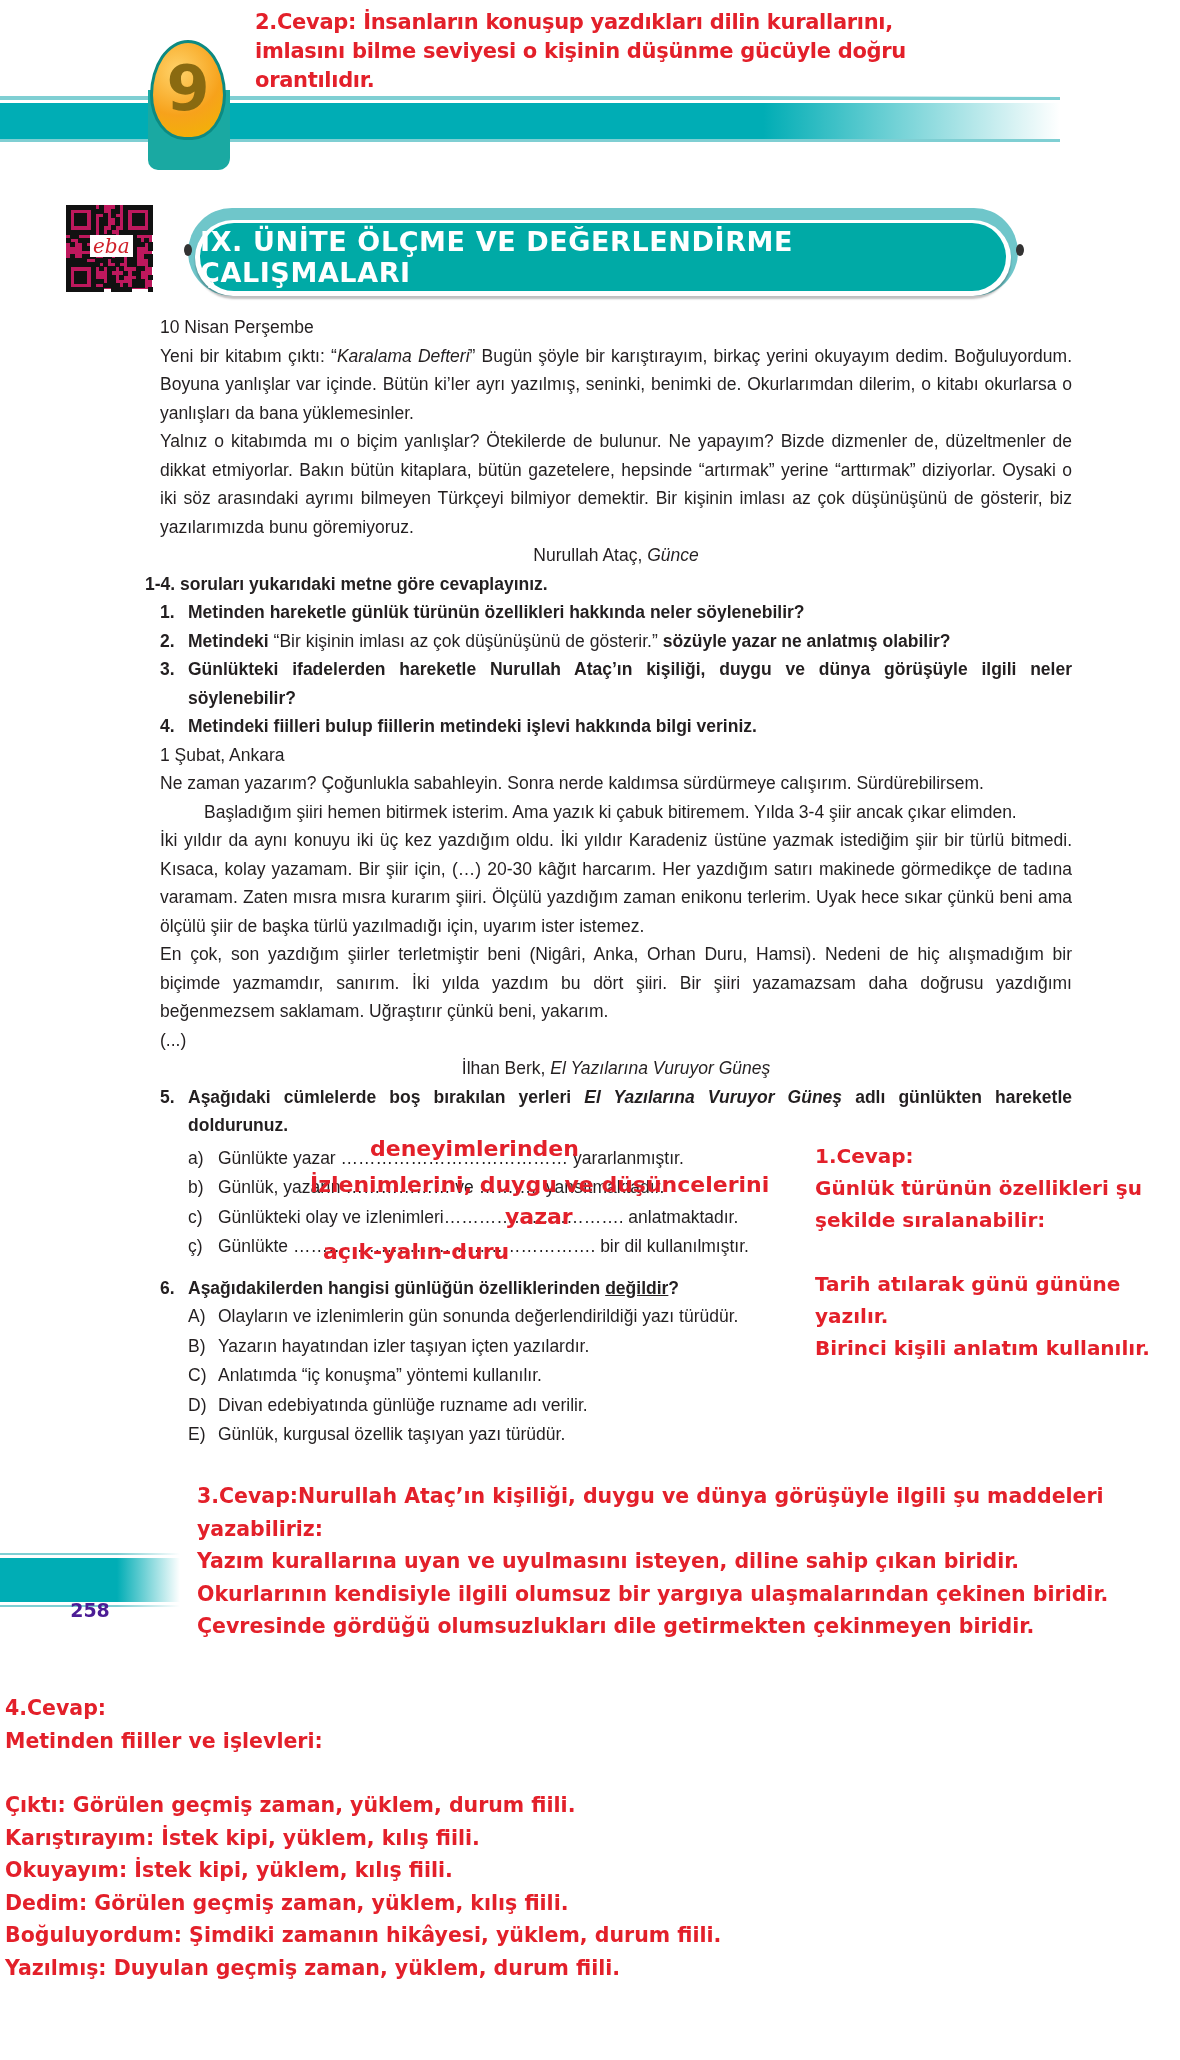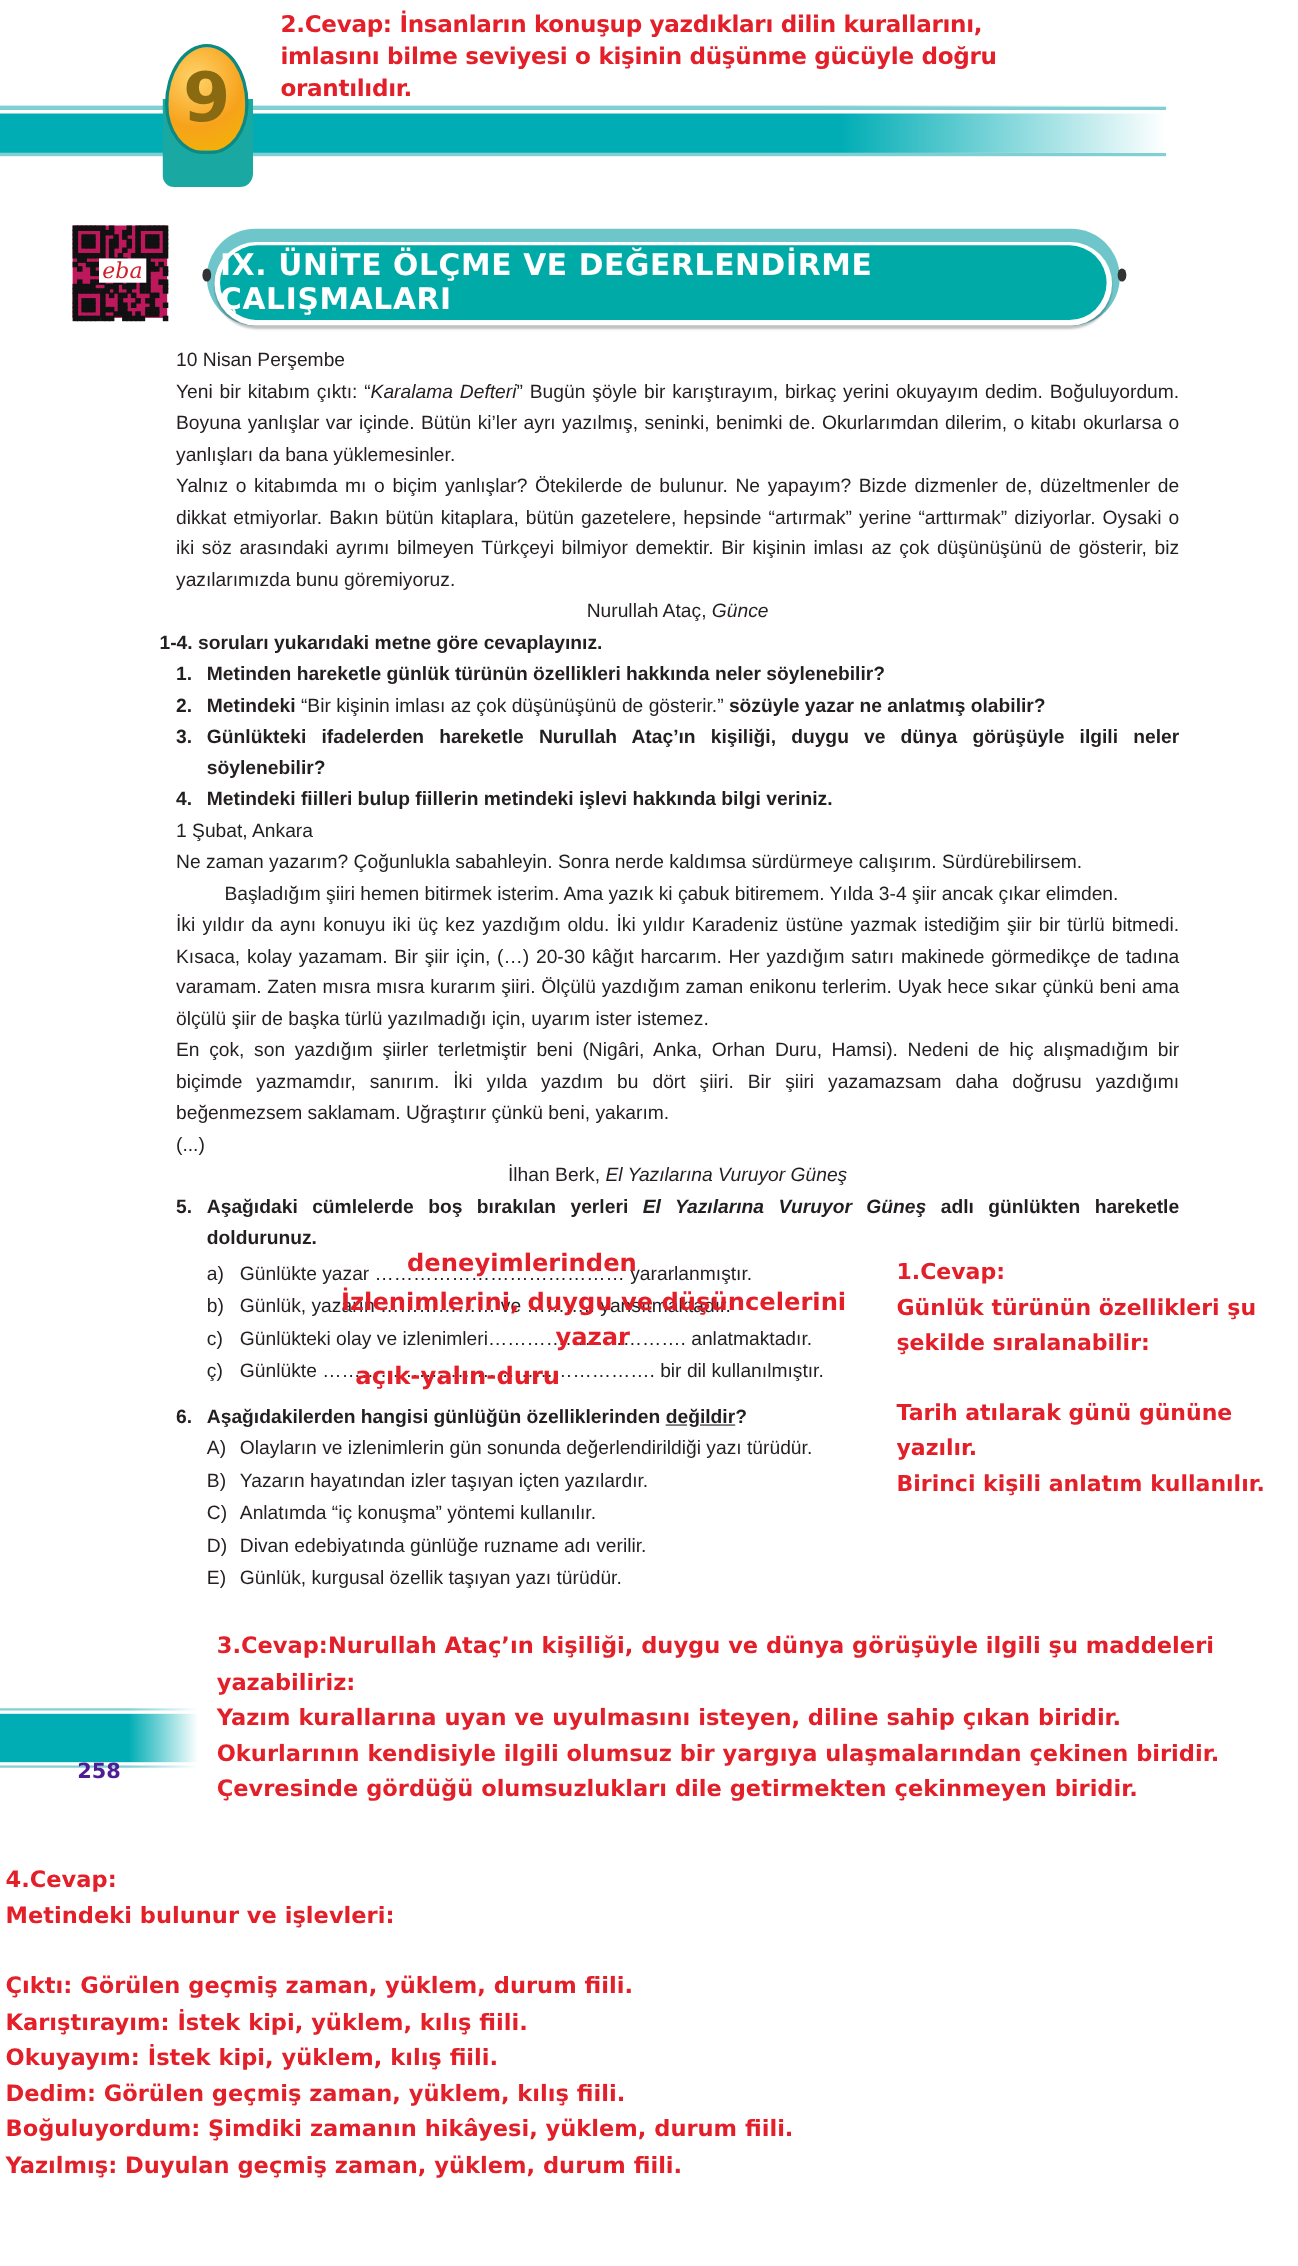--- a/index.html
+++ b/index.html
@@ -367,21 +367,21 @@
 
 <div class="abs red" id="ans3">
   <div>3.Cevap:Nurullah Ataç’ın kişiliği, duygu ve dünya görüşüyle ilgili şu maddeleri yazabiliriz:</div>
   <div>Yazım kurallarına uyan ve uyulmasını isteyen, diline sahip çıkan biridir.</div>
   <div>Okurlarının kendisiyle ilgili olumsuz bir yargıya ulaşmalarından çekinen biridir.</div>
   <div>Çevresinde gördüğü olumsuzlukları dile getirmekten çekinmeyen biridir.</div>
 </div>
 
 <div class="abs red" id="ans4">
   <div>4.Cevap:</div>
-  <div>Metindeki bulunur ve işlevleri:</div>
+  <div>Metinden fiiller ve işlevleri:</div>
   <div class="blank"></div>
   <div>Çıktı: Görülen geçmiş zaman, yüklem, durum fiili.</div>
   <div>Karıştırayım: İstek kipi, yüklem, kılış fiili.</div>
   <div>Okuyayım: İstek kipi, yüklem, kılış fiili.</div>
   <div>Dedim: Görülen geçmiş zaman, yüklem, kılış fiili.</div>
   <div>Boğuluyordum: Şimdiki zamanın hikâyesi, yüklem, durum fiili.</div>
   <div>Yazılmış: Duyulan geçmiş zaman, yüklem, durum fiili.</div>
 </div>
 
 </body></html>

